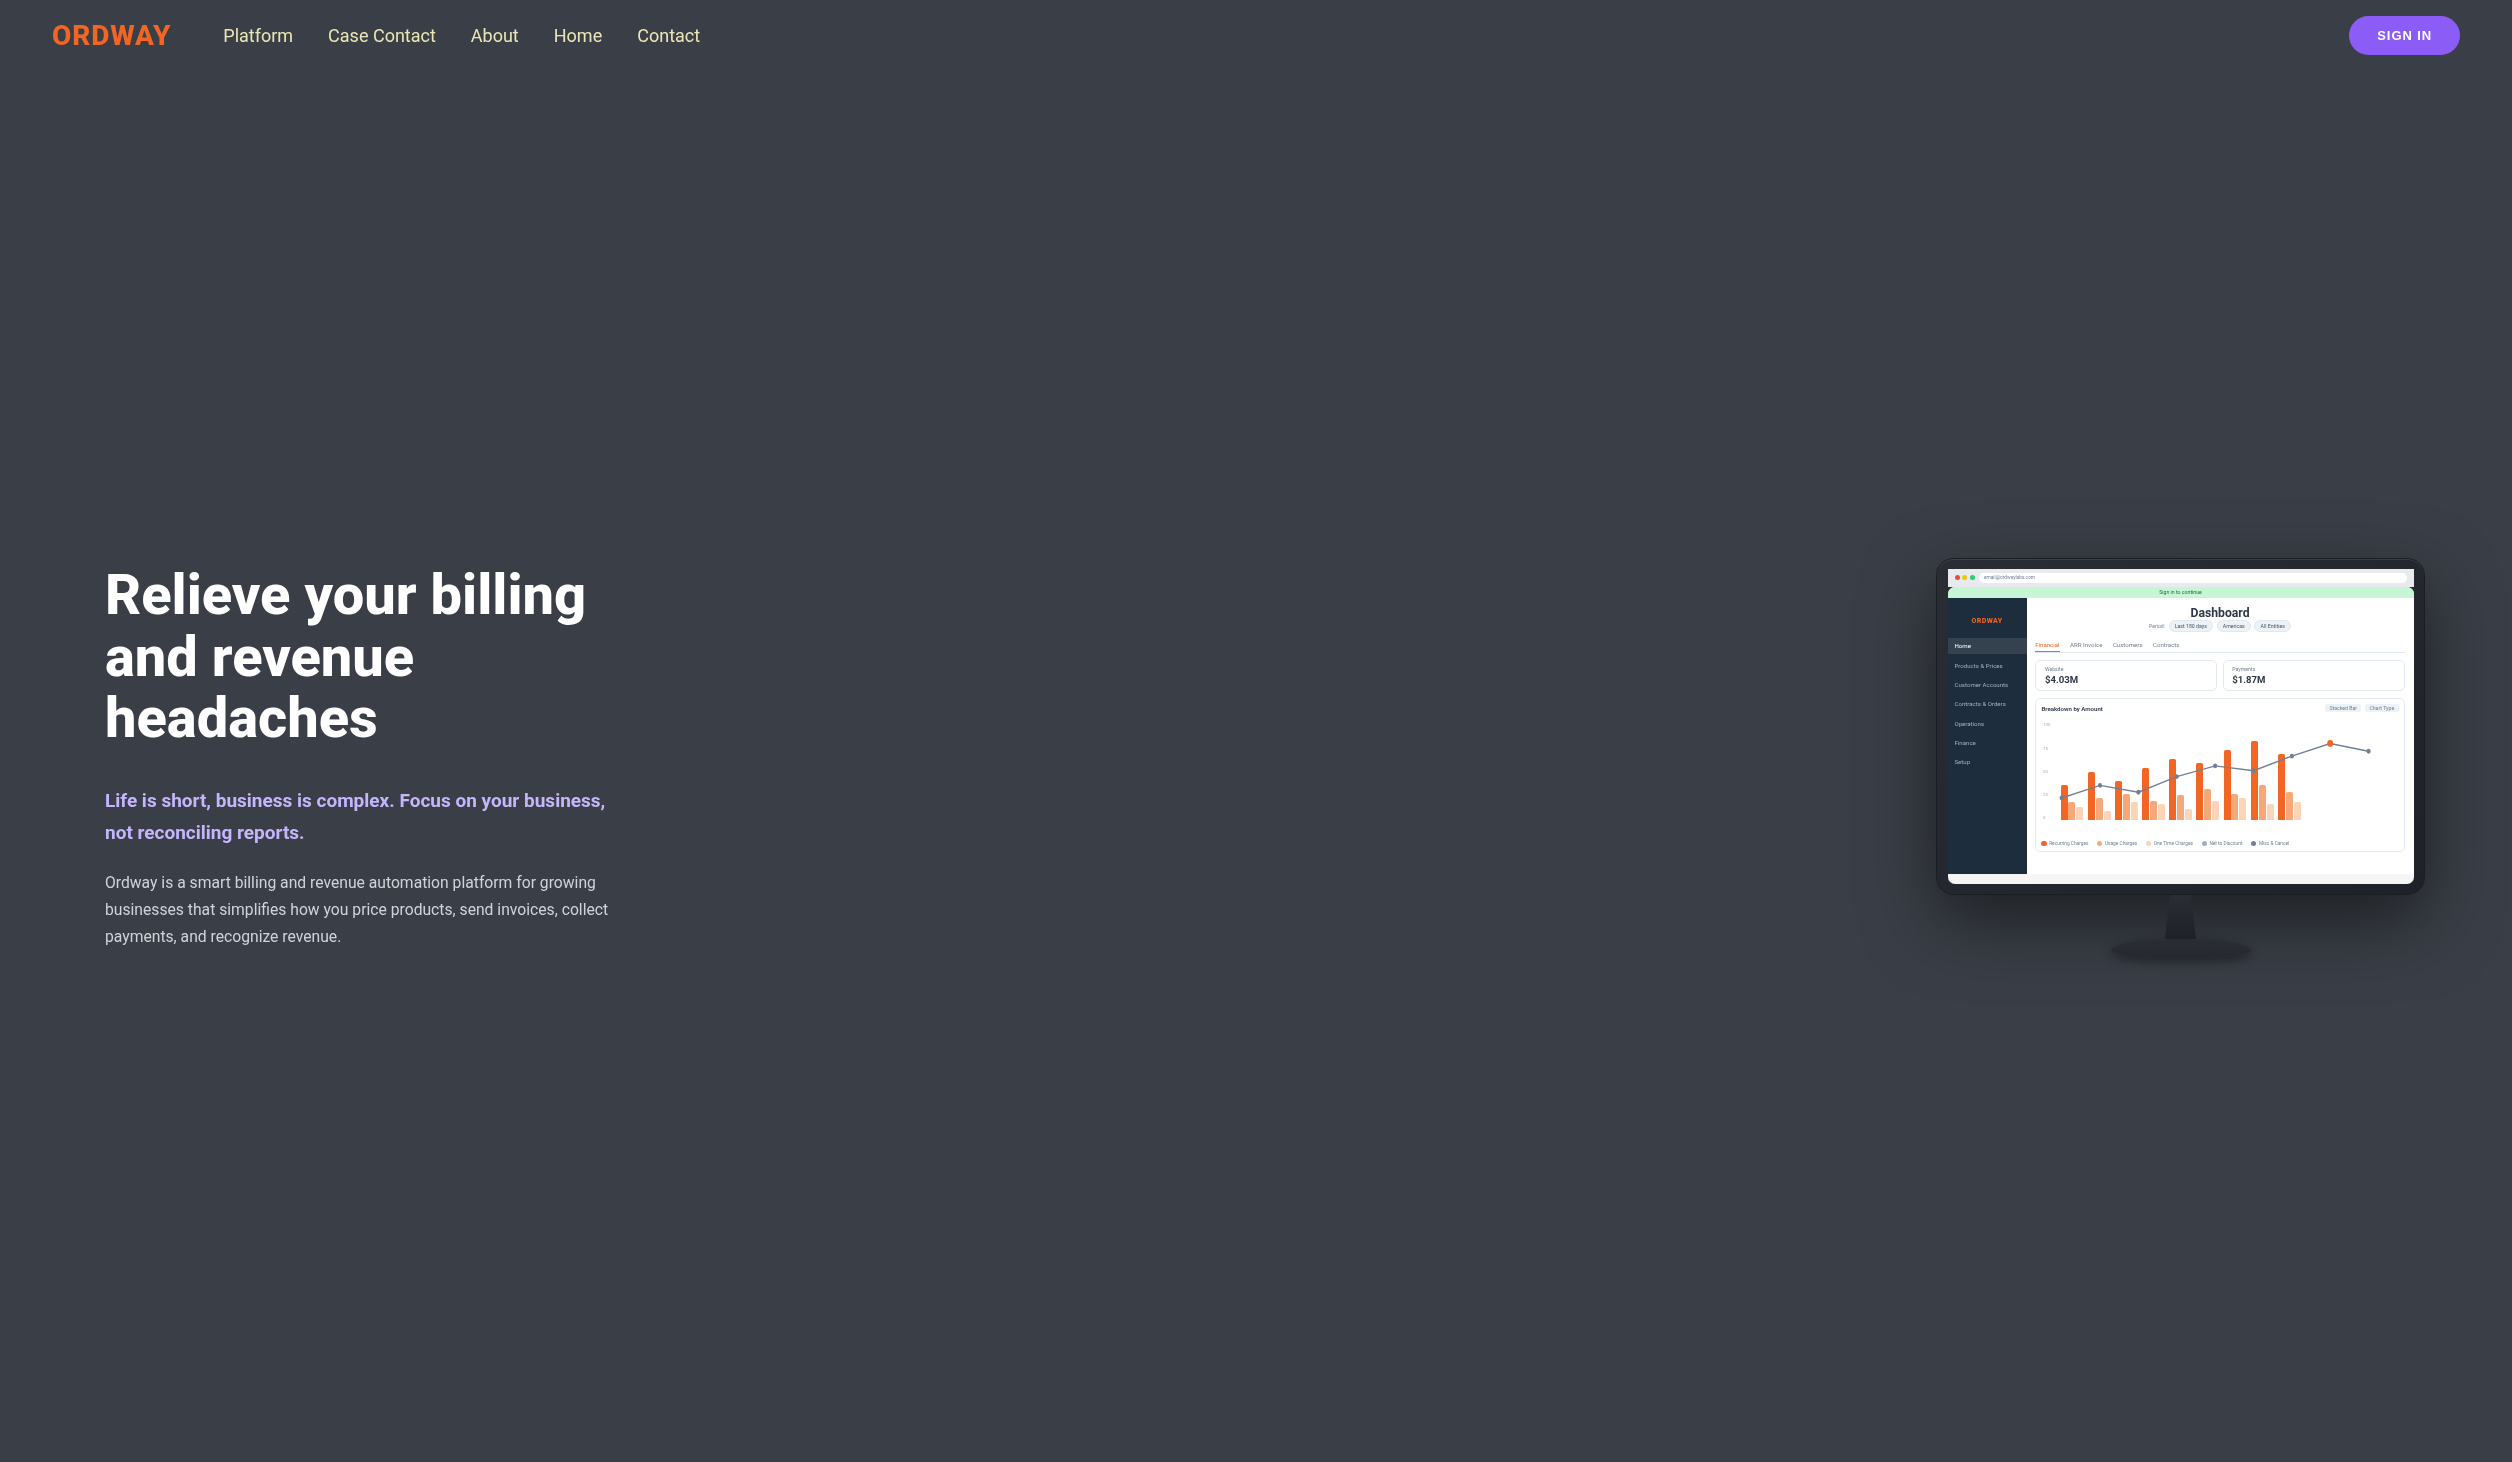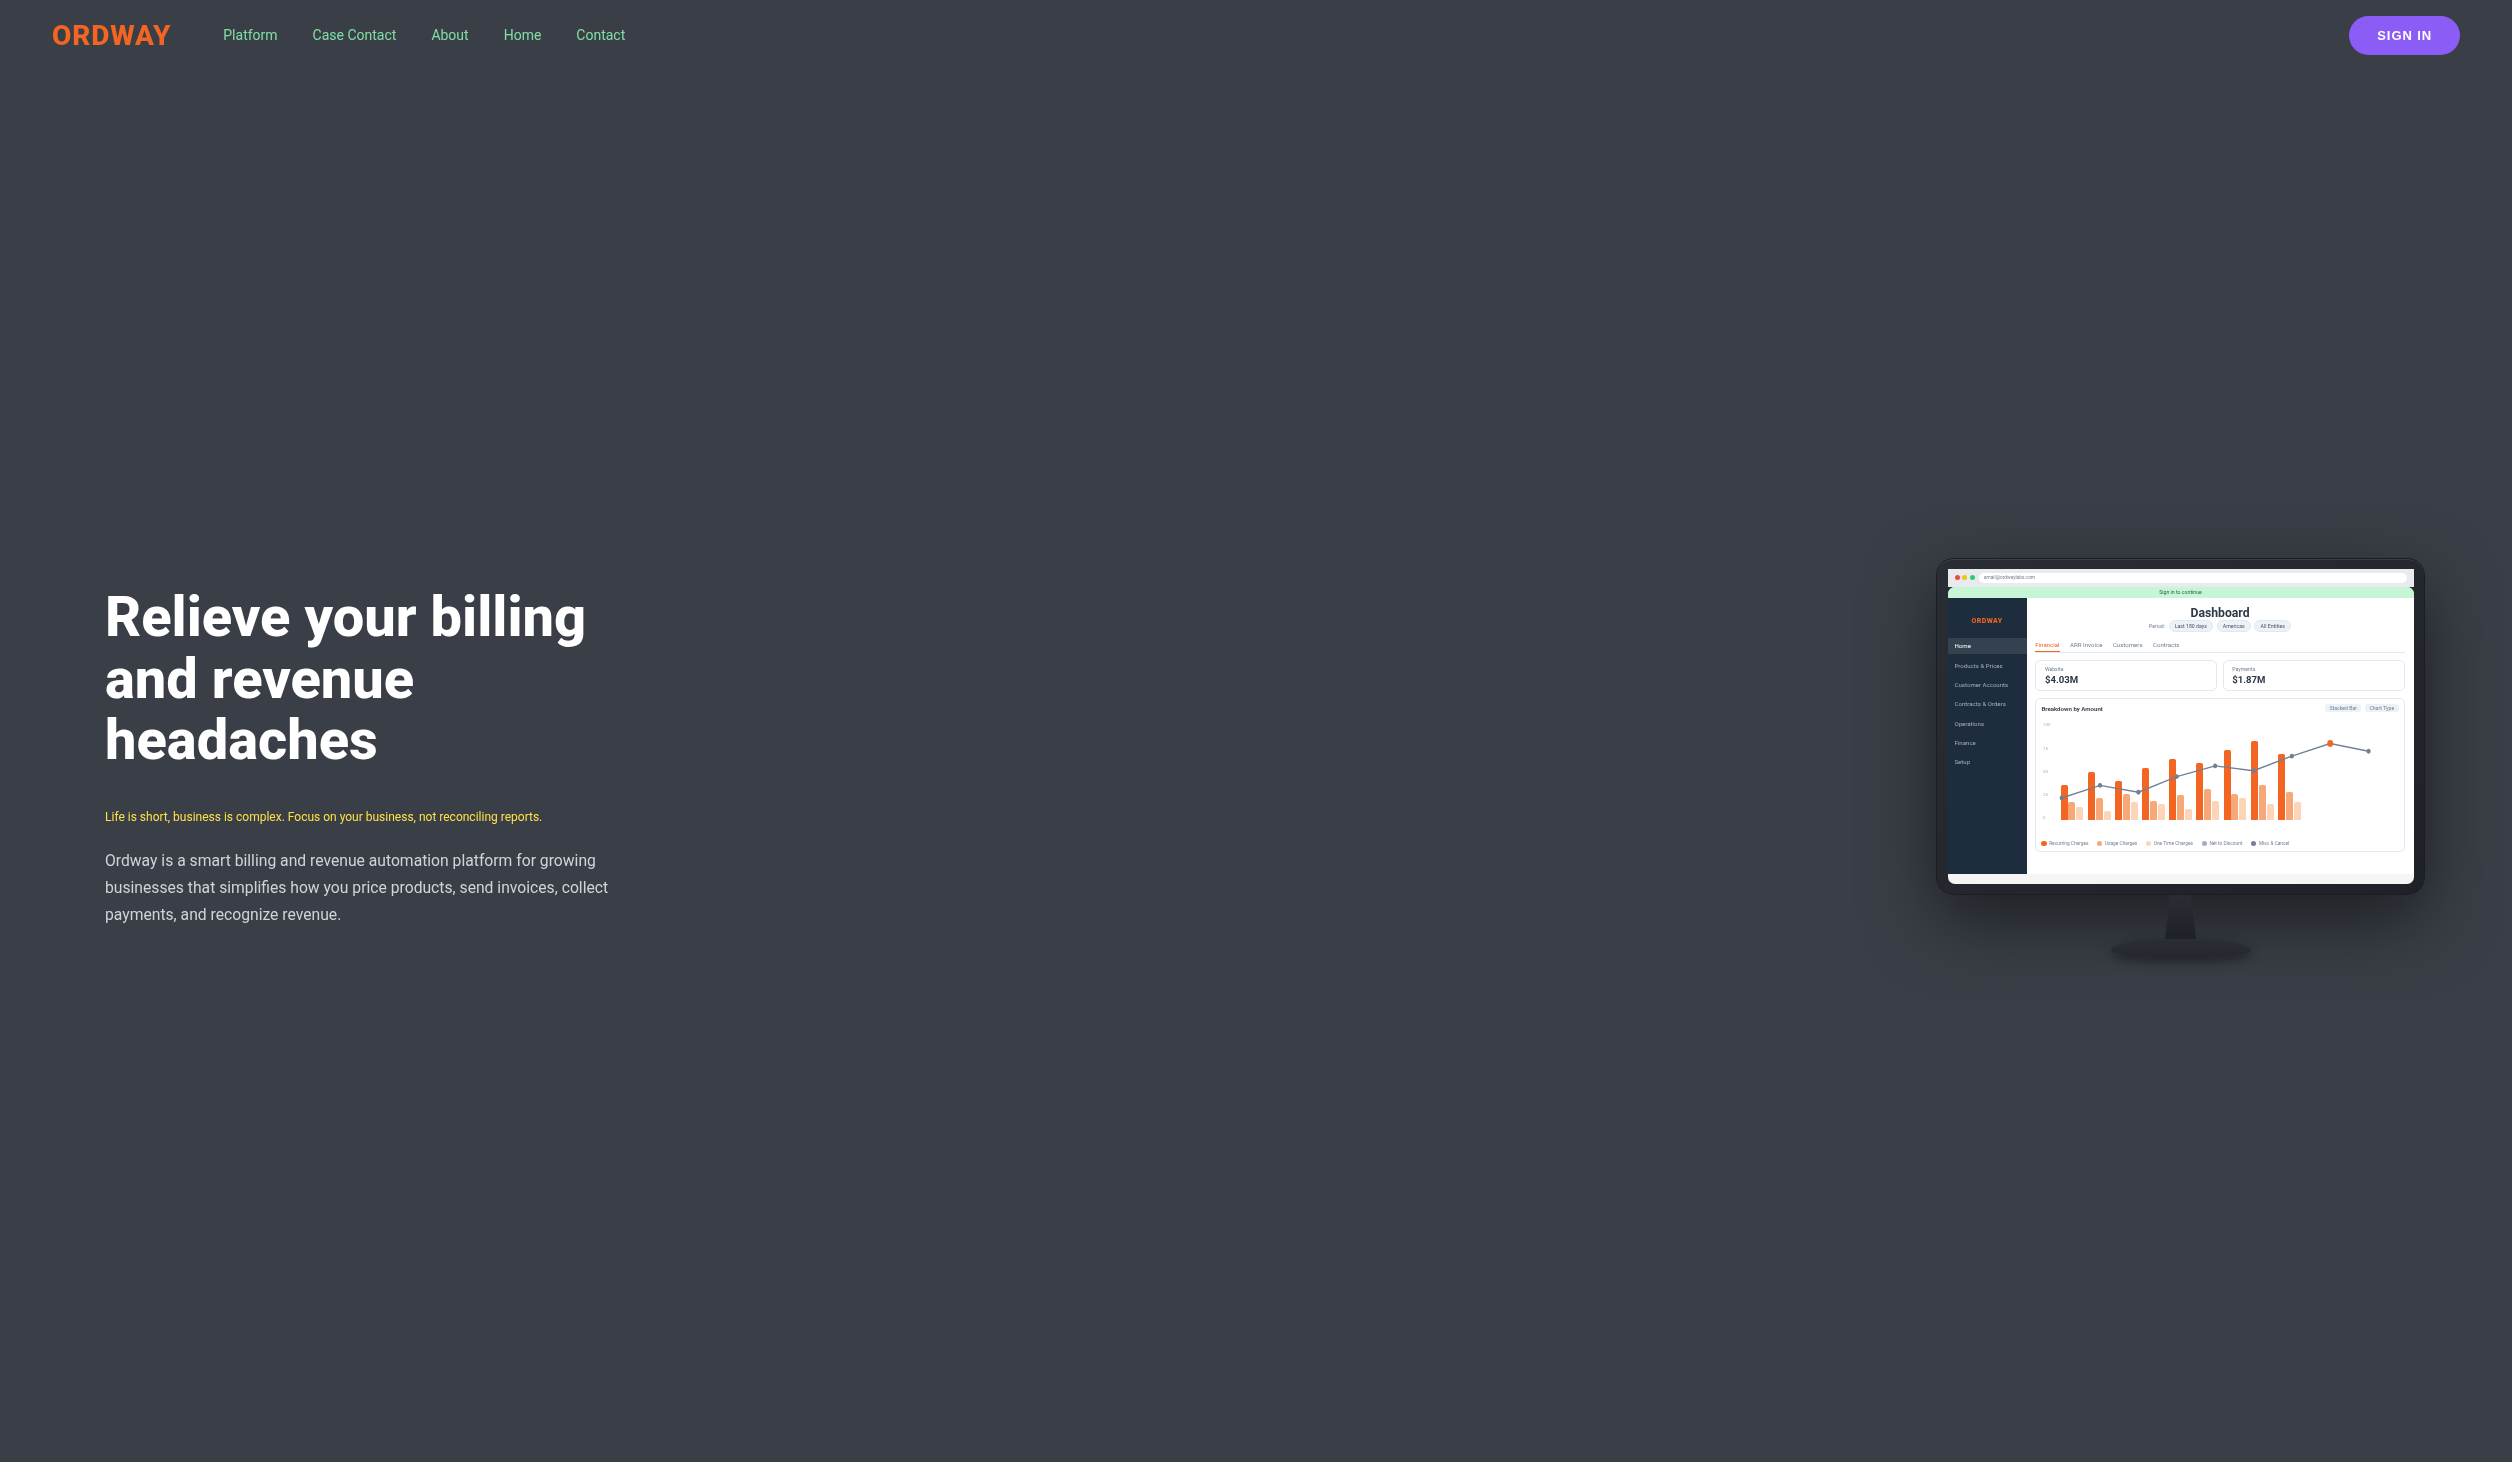--- a/index.html
+++ b/index.html
@@ -41,23 +41,23 @@
     }
 
     nav {
       display: flex;
       align-items: center;
       gap: 35px;
       margin-left: 52px;
     }
 
     .nav-link {
-      color: #86efac;
+      color: #fef9c3;
       text-decoration: none;
-      font-size: 14px;
+      font-size: 18px;
       font-weight: 400;
       opacity: 0.9;
       cursor: pointer;
     }
 
     .header-left {
       display: flex;
       align-items: center;
     }
 
@@ -91,25 +91,25 @@
 
     .hero-title {
       font-size: 56px;
       font-weight: 800;
       line-height: 1.1;
       color: #ffffff;
       margin-bottom: 35px;
     }
 
     .hero-subtitle {
-      font-size: 12px;
+      font-size: 19px;
       line-height: 1.7;
-      color: #fde047;
+      color: #c4b5fd;
       margin-bottom: 21px;
-      font-weight: 400;
+      font-weight: 700;
     }
 
     .hero-description {
       font-size: 15.7px;
       line-height: 1.7;
       color: #d0d3d8;
       font-weight: 400;
     }
 
     

